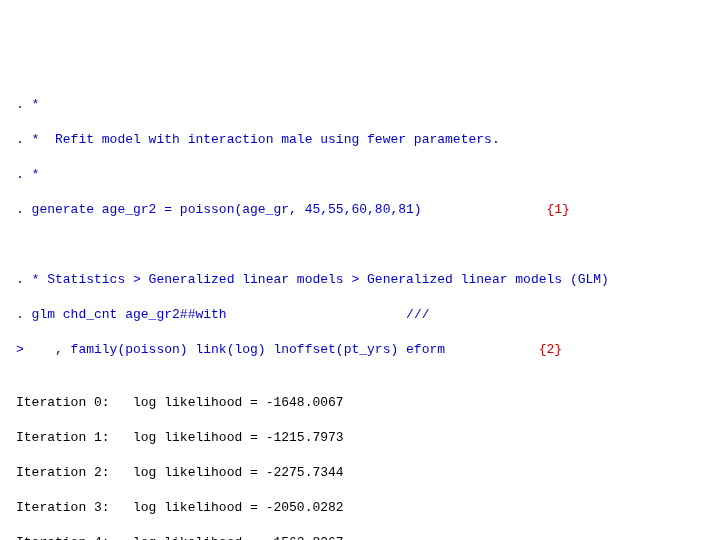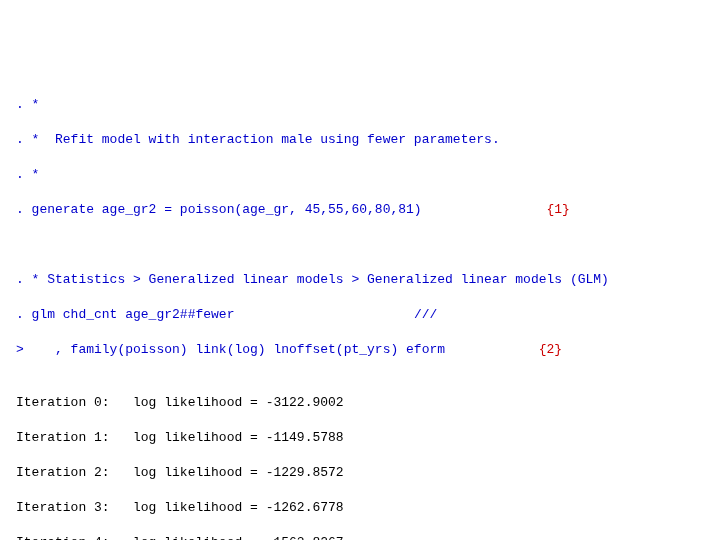--- a/index.html
+++ b/index.html
@@ -26,32 +26,32 @@
 <span class="blue">. *  Refit model with interaction male using fewer parameters.</span>
 
 <span class="blue">. *</span>
 
 <span><span class="blue">. generate age_gr2 = poisson(age_gr, 45,55,60,80,81)</span><span>                </span><span class="red">{1}</span></span>
 
 <span></span>
 
 <span class="blue">. * Statistics &gt; Generalized linear models &gt; Generalized linear models (GLM)</span>
 
-<span><span class="blue">. glm chd_cnt age_gr2##fewer</span><span>                       </span><span class="blue">///</span></span>
+<span><span class="blue">. glm chd_cnt age_gr2##with</span><span>                       </span><span class="blue">///</span></span>
 
 <span><span class="blue">&gt;    , family(poisson) link(log) lnoffset(pt_yrs) eform</span><span>            </span><span class="red">{2}</span></span>
 
 
-<span>Iteration 0:   log likelihood = -3122.9002</span>
+<span>Iteration 0:   log likelihood = -1648.0067</span>
 
-<span>Iteration 1:   log likelihood = -1149.5788</span>
+<span>Iteration 1:   log likelihood = -1215.7973</span>
 
-<span>Iteration 2:   log likelihood = -1229.8572</span>
+<span>Iteration 2:   log likelihood = -2275.7344</span>
 
-<span>Iteration 3:   log likelihood = -1262.6778</span>
+<span>Iteration 3:   log likelihood = -2050.0282</span>
 
 <span>Iteration 4:   log likelihood = -1563.8267</span>
 
 
 
 
 
 
 
 

